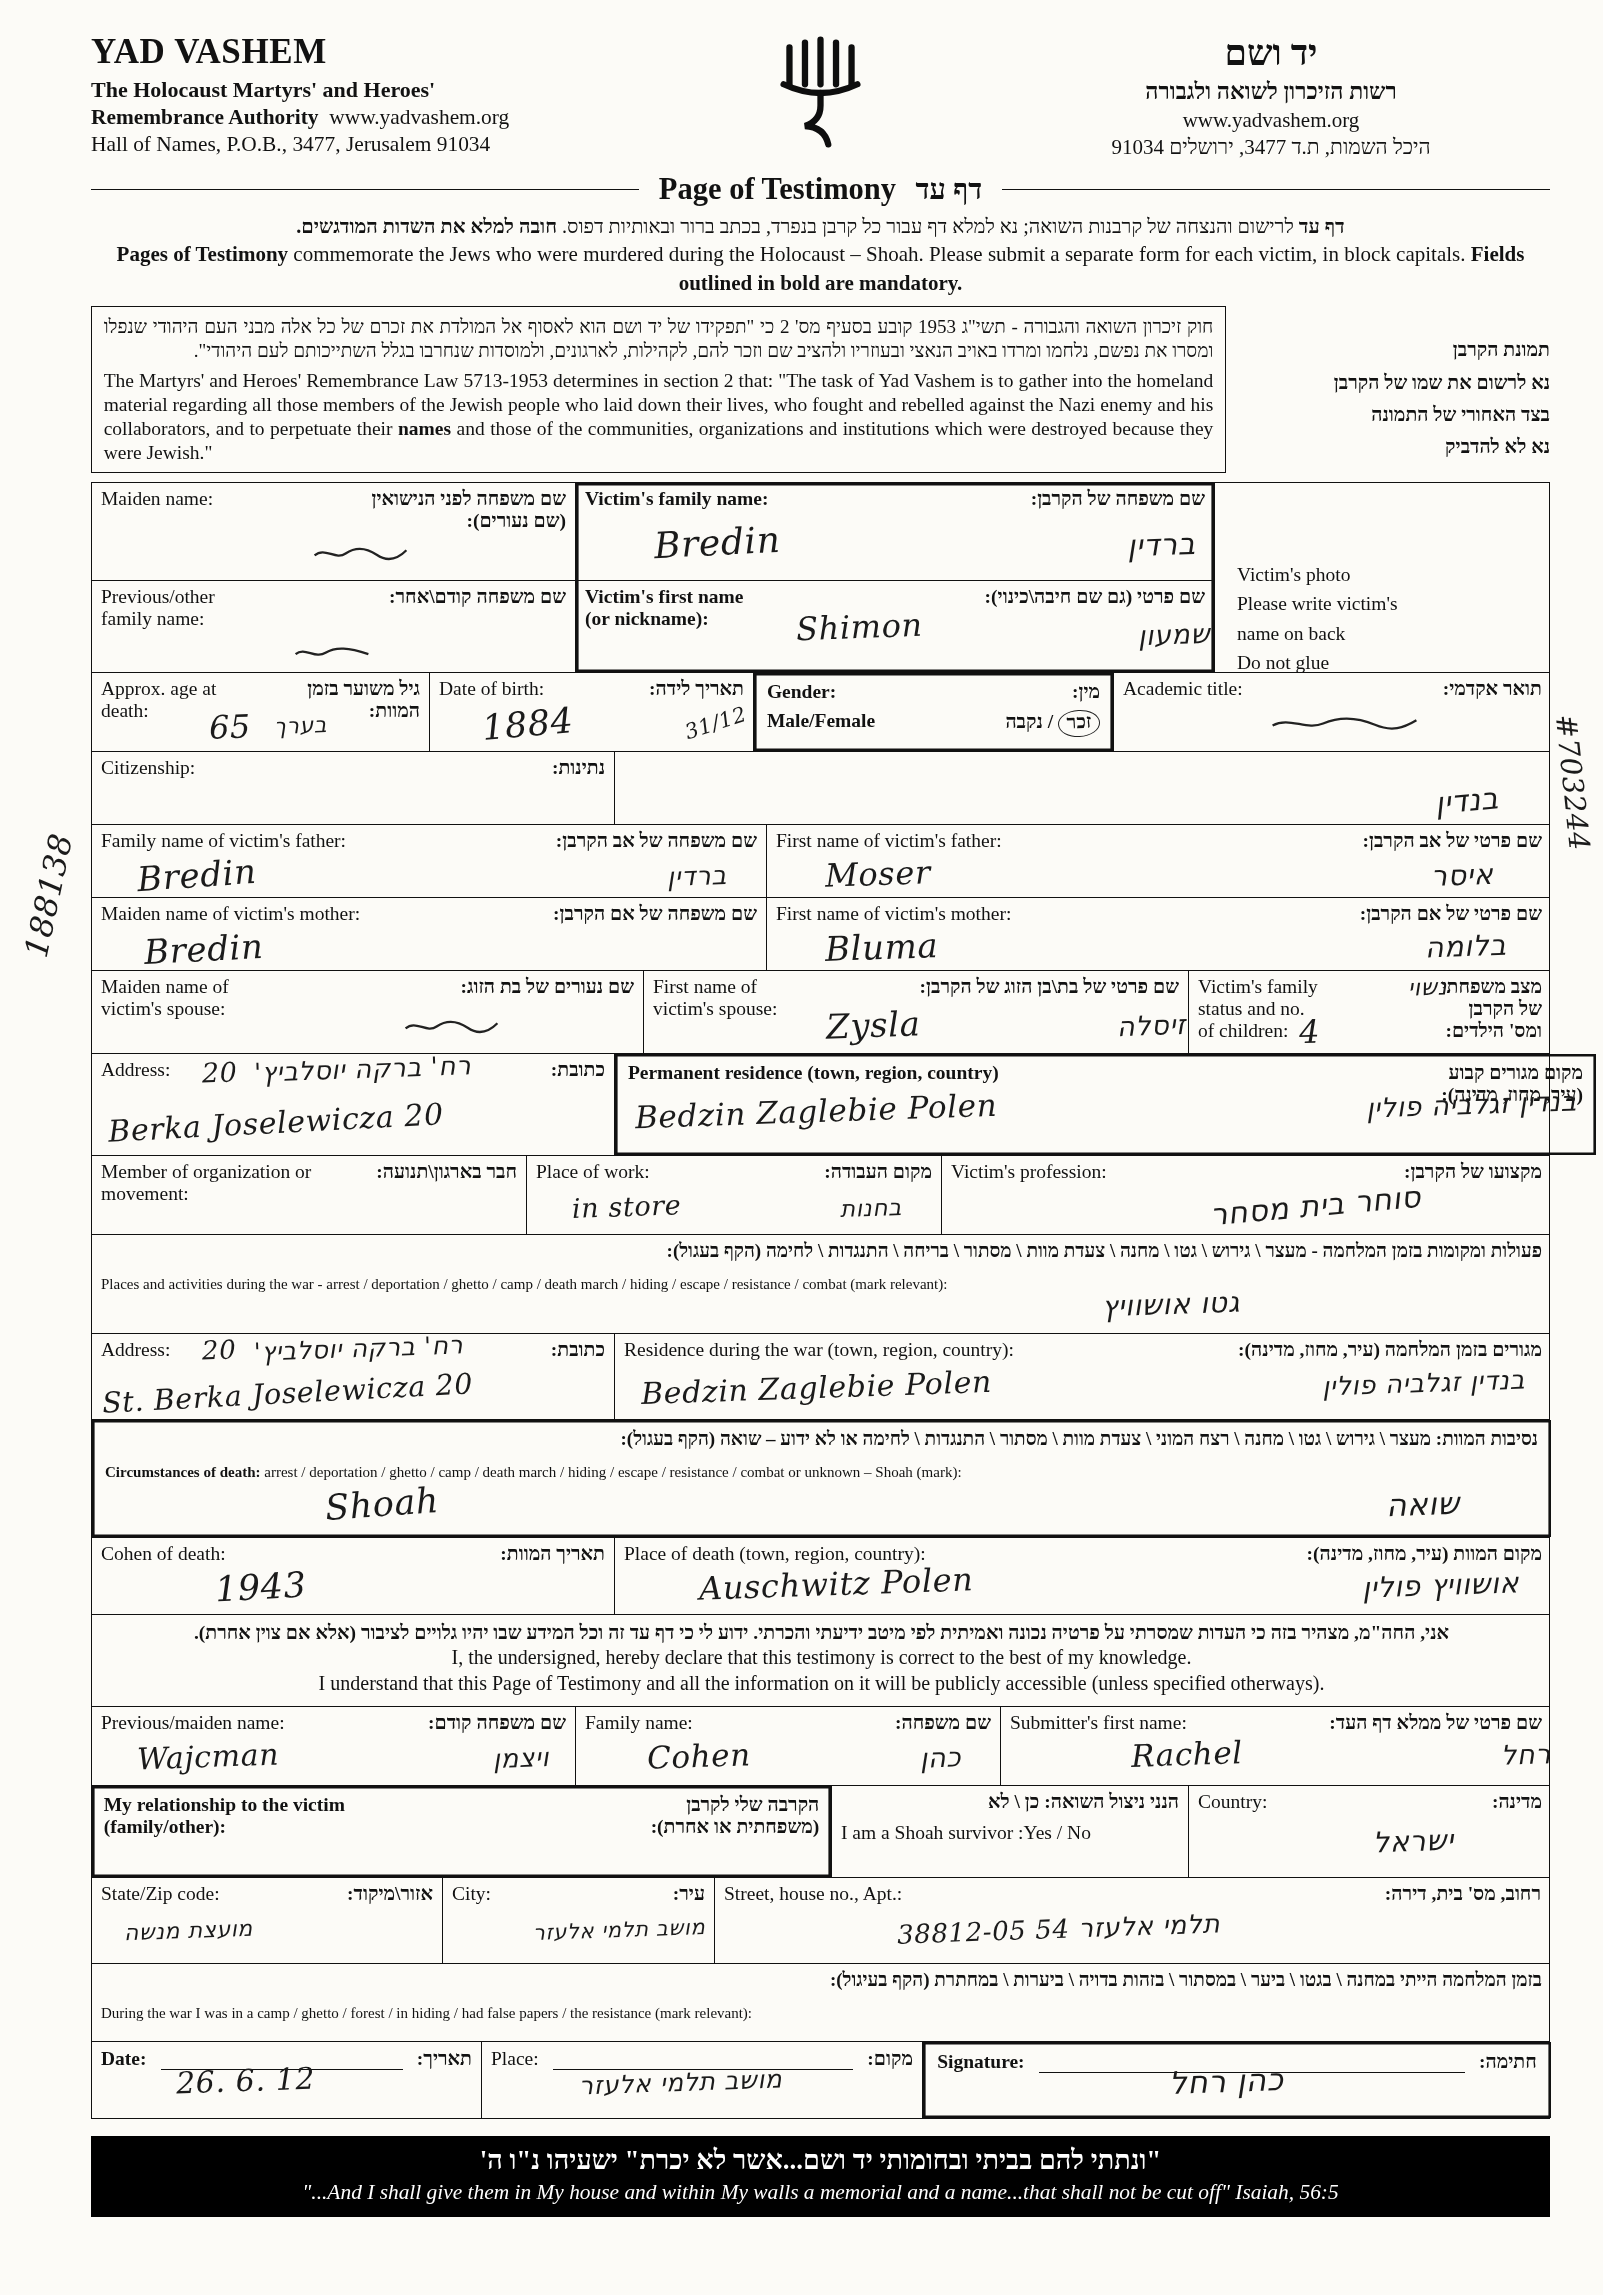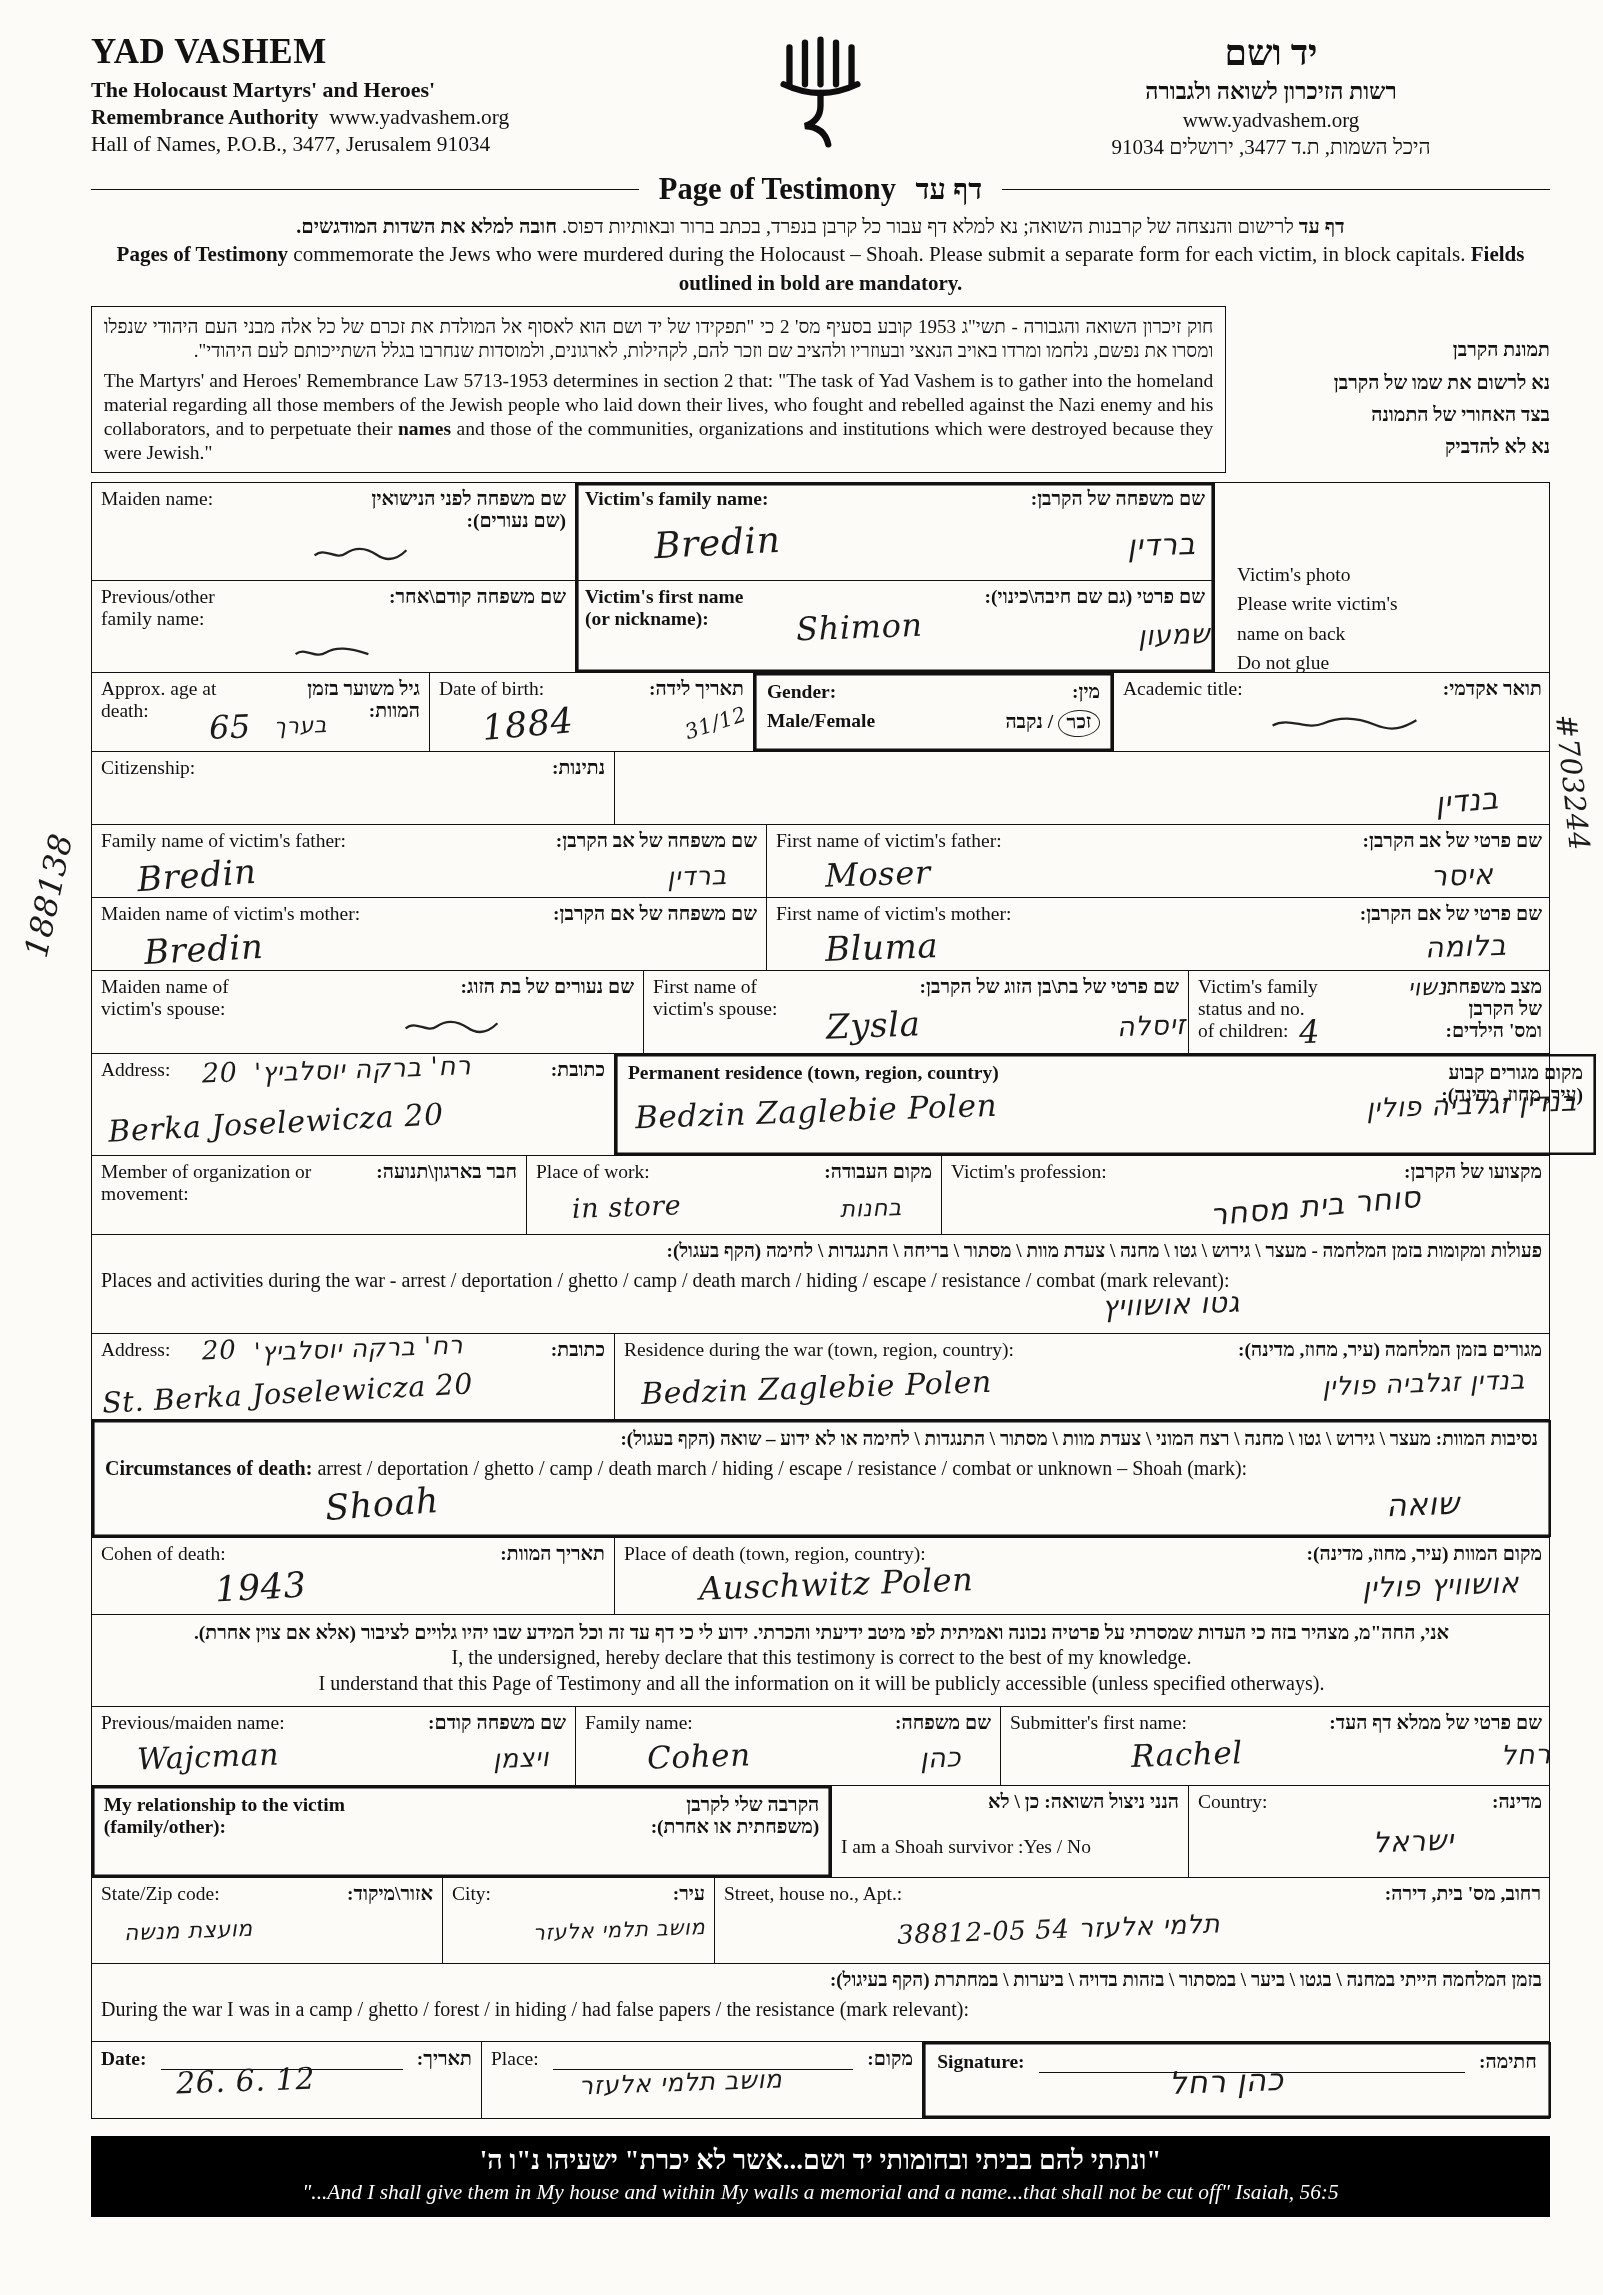--- a/index.html
+++ b/index.html
@@ -41,21 +41,21 @@
   .fcell{position:relative;border-left:1.3px solid #111;padding:5.2px 9px;flex:0 0 auto;}
   .fcell.fc1,.fcol.fc1{border-left:none;}
   .fcol{flex:0 0 auto;border-left:1.3px solid #111;}
   .fcol .fcell{border-left:none;width:100%;}
   .mand{box-shadow:inset 0 0 0 2.6px #111;}
   .lbl{display:flex;justify-content:space-between;align-items:flex-start;gap:7.8px;}
   .en{font-size:19.5px;}
   .en2,.he2{display:block;}
   .he{font-size:19.5px;font-weight:700;text-align:right;direction:rtl;}
   .fullrow-he{font-size:19px;font-weight:700;text-align:right;direction:rtl;}
-  .fullrow-en{font-size:20px;margin-top:7px;}
+  .fullrow-en{font-size:15px;margin-top:14px;}
   .decl{width:1459px;text-align:center;padding:6.5px 15.6px;}
   .d-he{font-size:19.5px;font-weight:600;direction:rtl;}
   .d-en{font-size:20px;line-height:1.3;}
   
   .hw{position:absolute;z-index:3;font-family:"DejaVu Serif","DejaVu Sans",serif;font-style:italic;
       color:#1b1b1b;white-space:nowrap;transform:rotate(-2deg);letter-spacing:0.6px;}
   .hw-he{direction:rtl;}
   .squig{position:absolute;z-index:3;}
   .circled{display:inline-block;border:1.9px solid #222;border-radius:50%;padding:0 7.8px 2.6px 7.8px;transform:rotate(-3deg);}
   .wline{flex:1;border-bottom:1.3px solid #111;height:23px;margin:0 6.5px;}
@@ -429,21 +429,21 @@
 
       <div class="frow" style="height:92px">
         <div class="fcell fc1 mand" style="width:739px;padding:7.8px 11.7px">
           <div class="lbl">
             <span class="en b"><span>My relationship to the victim</span><span class="en2">(family/other):</span></span>
             <span class="he"><span>הקרבה שלי לקרבן</span><span class="he2">(משפחתית או אחרת):</span></span>
           </div>
         </div>
         <div class="fcell" style="width:357px">
           <div class="he" style="font-weight:700">הנני ניצול השואה: כן \ לא</div>
-          <div class="en" style="margin-top:23px">I am a Shoah survivor :Yes / No</div>
+          <div class="en" style="margin-top:9px">I am a Shoah survivor :Yes / No</div>
         </div>
         <div class="fcell" style="width:363px">
           <div class="lbl">
             <span class="en">Country:</span>
             <span class="he">מדינה:</span>
           </div>
           <div class="hw hw-he" style="right:97px;top:39px;font-size:28.5px">ישראל</div>
         </div>
       </div>
 

